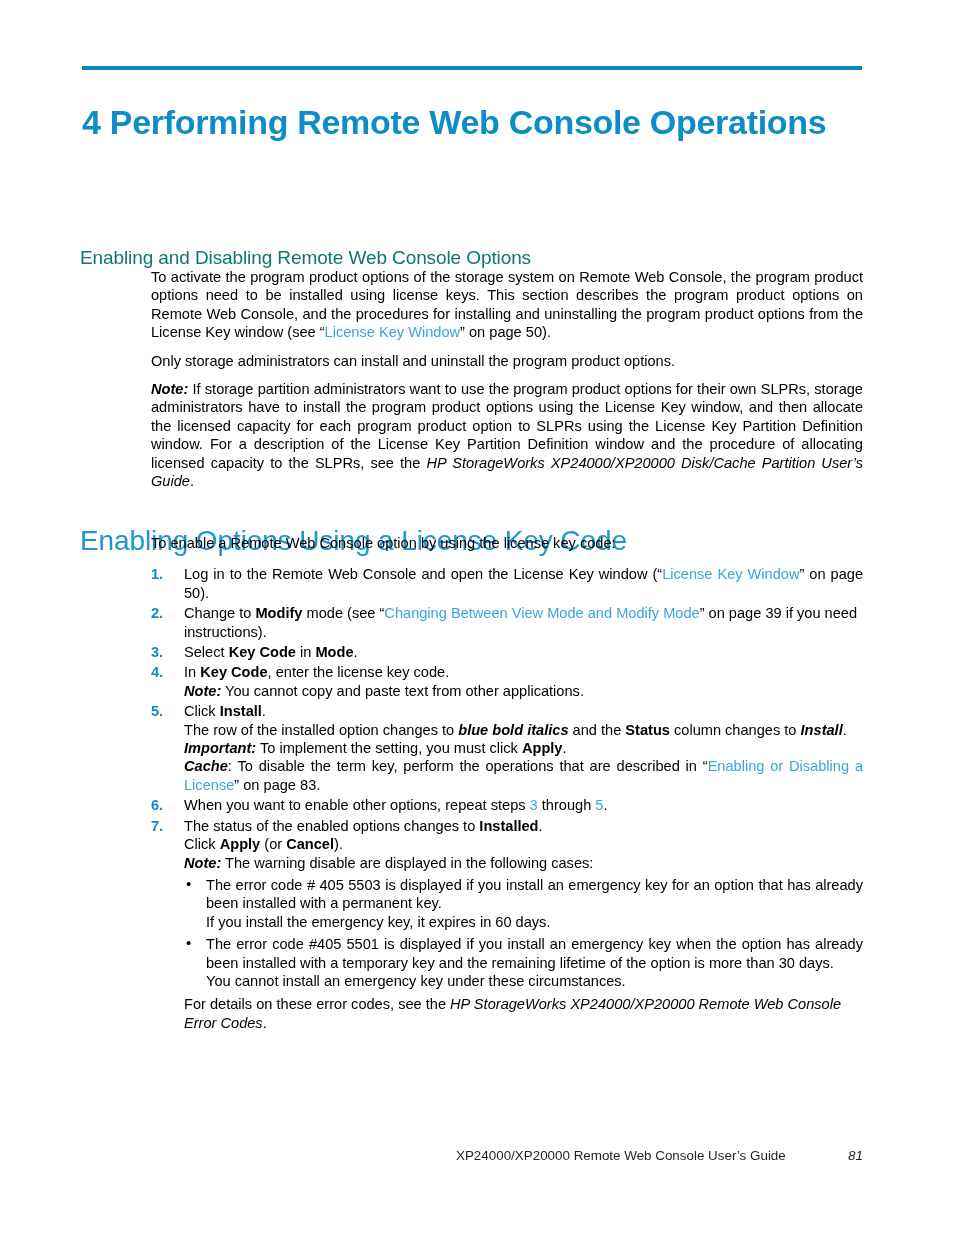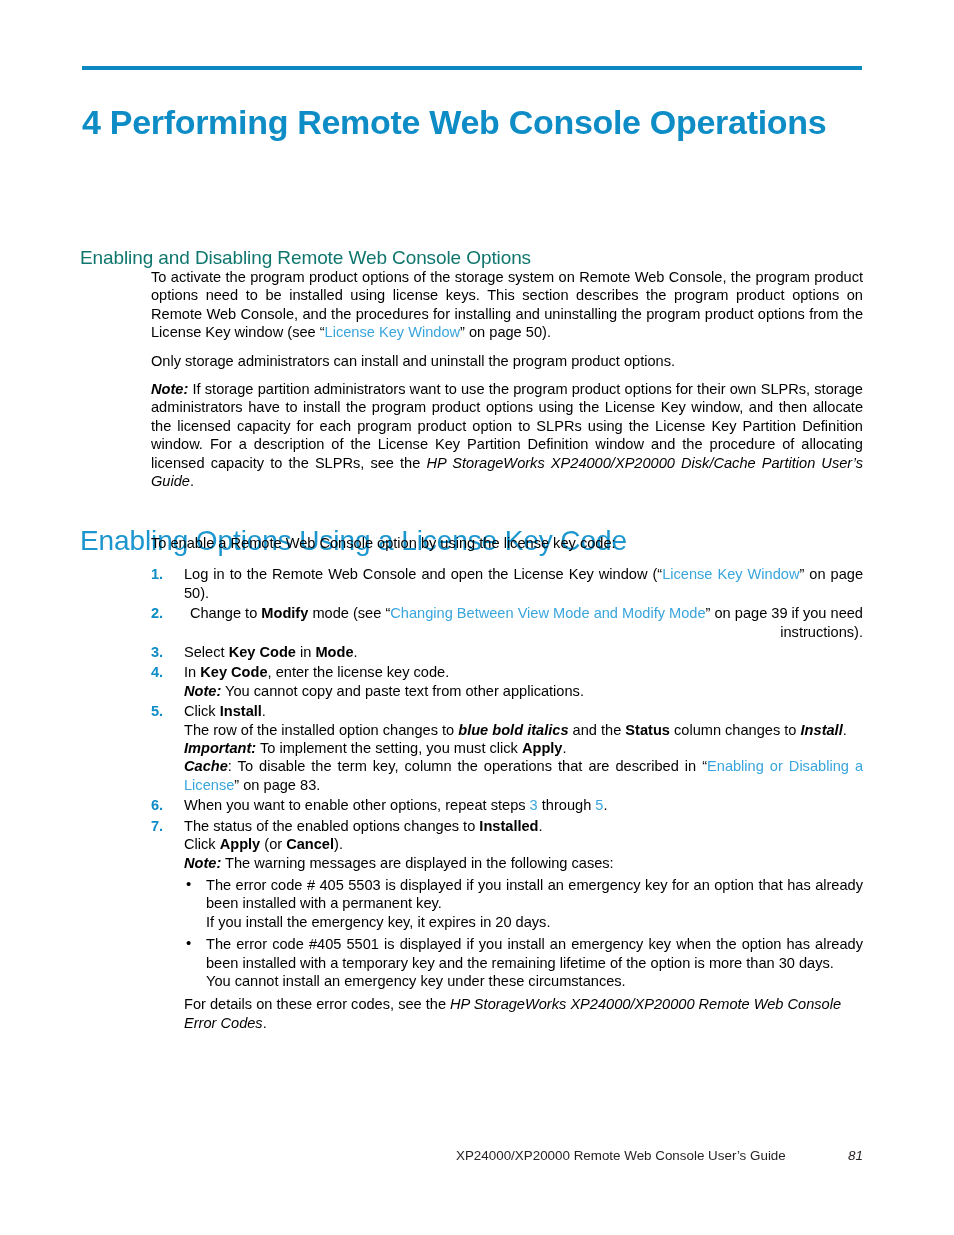--- a/index.html
+++ b/index.html
@@ -185,58 +185,58 @@
 
     <ol class="steps">
 
       <li>
         <span class="num">1.</span>
         <span class="just" style="display:block;"><span>Log in to the Remote Web Console and open the License Key window (“</span><a class="xref" href="#">License Key Window</a><span>” on page 50).</span></span>
       </li>
 
       <li>
         <span class="num">2.</span>
-        <span style="display:block;text-align:right;"><span>Change to </span><span class="b">Modify</span><span> mode (see “</span><a class="xref" href="#">Changing Between View Mode and Modify Mode</a><span>” on page 39 if you need instructions).</span></span>
+        <span style="display:block;"><span>Change to </span><span class="b">Modify</span><span> mode (see “</span><a class="xref" href="#">Changing Between View Mode and Modify Mode</a><span>” on page 39 if you need instructions).</span></span>
       </li>
 
       <li>
         <span class="num">3.</span>
         <span style="display:block;"><span>Select </span><span class="b">Key Code</span><span> in </span><span class="b">Mode</span><span>.</span></span>
       </li>
 
       <li>
         <span class="num">4.</span>
         <span class="sub-line"><span>In </span><span class="b">Key Code</span><span>, enter the license key code.</span></span>
         <span class="sub-line"><span class="bi">Note:</span><span> You cannot copy and paste text from other applications.</span></span>
       </li>
 
       <li>
         <span class="num">5.</span>
         <span class="sub-line"><span>Click </span><span class="b">Install</span><span>.</span></span>
         <span class="sub-line"><span>The row of the installed option changes to </span><span class="bi">blue bold italics</span><span> and the </span><span class="b">Status</span><span> column changes to </span><span class="bi">Install</span><span>.</span></span>
         <span class="sub-line"><span class="bi">Important:</span><span> To implement the setting, you must click </span><span class="b">Apply</span><span>.</span></span>
-        <span class="sub-line just"><span class="bi">Cache</span><span>:  To disable the term key, column the operations that are described in “</span><a class="xref" href="#">Enabling or Disabling a License</a><span>” on page 83.</span></span>
+        <span class="sub-line just"><span class="bi">Cache</span><span>:  To disable the term key, perform the operations that are described in “</span><a class="xref" href="#">Enabling or Disabling a License</a><span>” on page 83.</span></span>
       </li>
 
       <li>
         <span class="num">6.</span>
         <span style="display:block;"><span>When you want to enable other options, repeat steps </span><a class="xref" href="#">3</a><span> through </span><a class="xref" href="#">5</a><span>.</span></span>
       </li>
 
       <li>
         <span class="num">7.</span>
         <span class="sub-line"><span>The status of the enabled options changes to </span><span class="b">Installed</span><span>.</span></span>
         <span class="sub-line"><span>Click </span><span class="b">Apply</span><span> (or </span><span class="b">Cancel</span><span>).</span></span>
-        <span class="sub-line" style="margin-bottom:4px;"><span class="bi">Note:</span><span> The warning messages are displayed in the following cases:</span></span>
+        <span class="sub-line" style="margin-bottom:4px;"><span class="bi">Note:</span><span> The warning disable are displayed in the following cases:</span></span>
 
         <ul class="bullets">
           <li>
             <span class="bul">•</span>
             <span class="sub-line just">The error code # 405 5503 is displayed if you install an emergency key for an option that has already been installed with a permanent key.</span>
-            <span class="sub-line">If you install the emergency key, it expires in 20 days.</span>
+            <span class="sub-line">If you install the emergency key, it expires in 60 days.</span>
           </li>
           <li style="margin-top:4px;">
             <span class="bul">•</span>
             <span class="sub-line just">The error code #405 5501 is displayed if you install an emergency key when the option has already been installed with a temporary key and the remaining lifetime of the option is more than 30 days.</span>
             <span class="sub-line">You cannot install an emergency key under these circumstances.</span>
           </li>
         </ul>
 
         <span class="sub-line" style="margin-top:5px;"><span>For details on these error codes, see the </span><span class="i">HP StorageWorks XP24000/XP20000 Remote Web Console Error Codes</span><span>.</span></span>
       </li>

